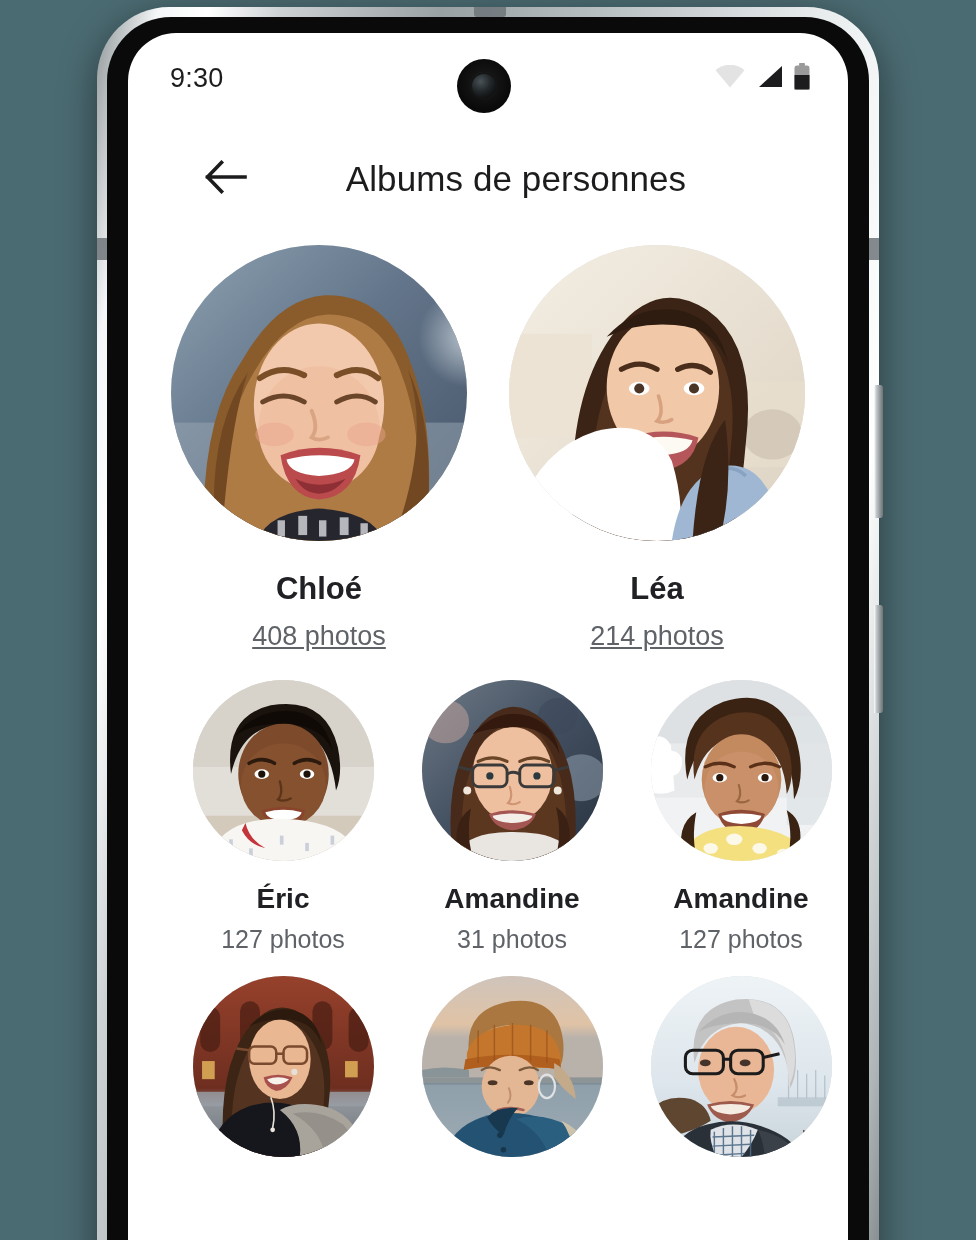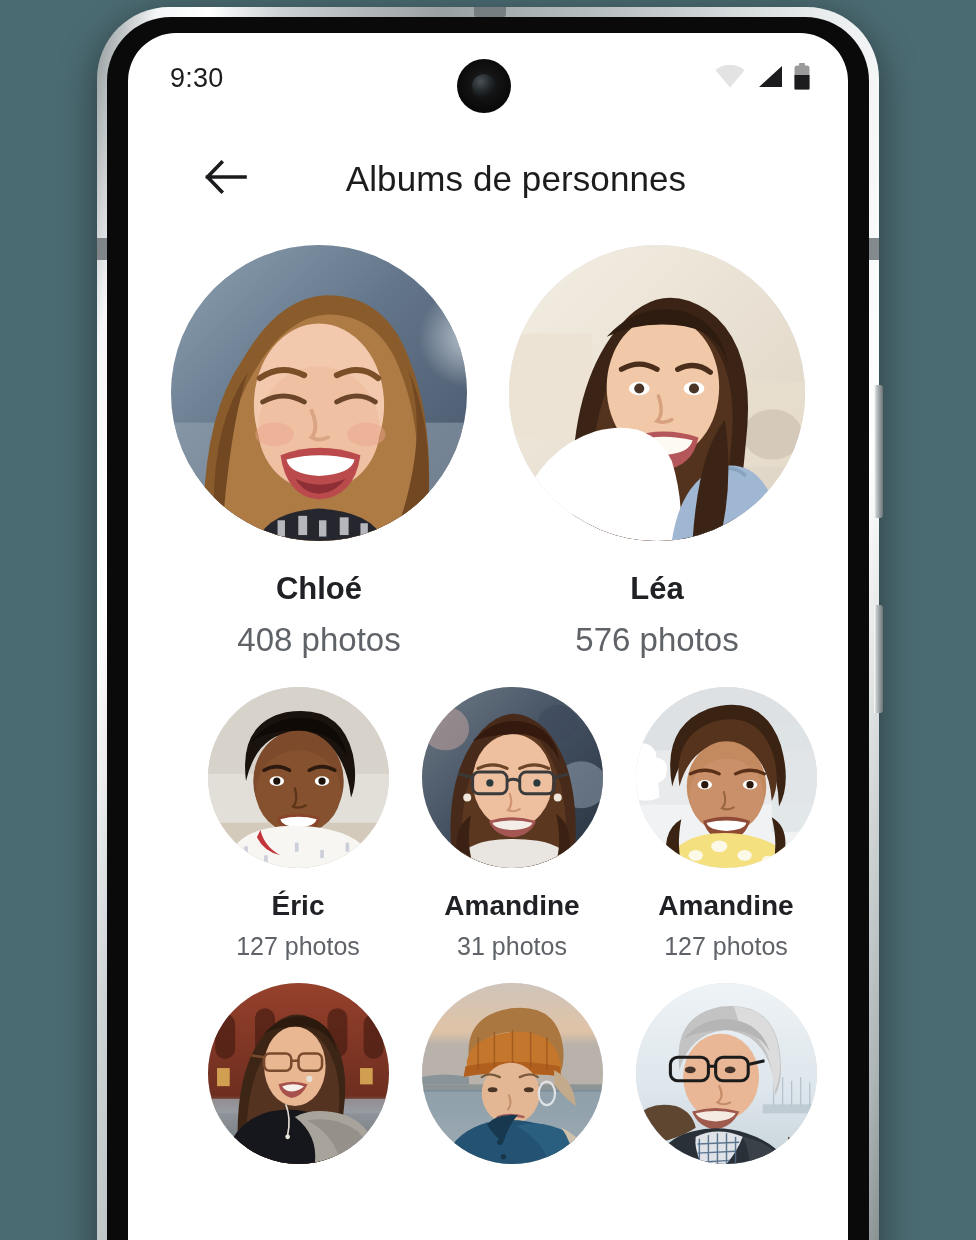--- a/index.html
+++ b/index.html
@@ -84,36 +84,36 @@
   .app-title{
     flex:1; text-align:center; margin-right:108px;
     font-size:35px; font-weight:500; color:#1c1c1e; letter-spacing:.1px;
   }
 
   
   .content{ position:absolute; left:0; top:202px; width:720px; bottom:0; }
 
   .row{ display:flex; justify-content:center;align-items:flex-end; }
   .row-large{ gap:42px; margin-top:10px; }
-  .row-small{ gap:33px; margin-top:28px;padding-left:48px; }
+  .row-small{ gap:48px; margin-top:28px;padding-left:48px; }
   .row-small.third{ margin-top:22px; }
 
   .person{ display:flex; flex-direction:column; align-items:center; cursor:pointer; }
 
   .avatar{ border-radius:50%; overflow:hidden; position:relative; background:#ddd; }
   .avatar.lg{ width:296px; height:296px; }
   .avatar.sm{ width:181px; height:181px; }
   .avatar svg{ display:block; width:100%; height:100%; }
 
   .person-name{
     font-weight:700; color:#202124; text-align:center;
   }
   .person-count{ color:#5f6368; text-align:center; }
   .row-large .person-name{ font-size:31px; margin-top:30px; }
-  .row-large .person-count{ font-size:33px; margin-top:14px; }
+  .row-large .person-count{ font-size:27px; margin-top:14px;text-decoration:underline; }
   .row-small .person-name{ font-size:28px; margin-top:22px; }
   .row-small .person-count{ font-size:25px; margin-top:10px; }
 </style>
 </head>
 <body>
 
 <div id="stage">
 
   <div class="phone-frame"></div>
   <div class="ant top"></div>
@@ -237,21 +237,21 @@
               <path d="M101 102 Q105 114 100 119 Q105 121 110 118" stroke="#d8a180" stroke-width="2.4" fill="none" stroke-linecap="round"></path>
               <path d="M82 130 Q104 122 128 130 Q124 150 104 152 Q86 150 82 130 Z" fill="#b4565a"></path>
               <path d="M86 132 Q104 127 124 132 Q122 141 104 142 Q88 141 86 132 Z" fill="#fdfaf3"></path>
               <path d="M0 200 Q14 140 58 126 Q96 116 110 146 Q118 172 116 200 Z" fill="#ffffff"></path>
               <path d="M110 200 Q116 160 142 150 Q176 142 186 200 Z" fill="#9fb7d2"></path>
               <path d="M138 152 Q152 148 160 156" stroke="#88a3c1" stroke-width="2.4" fill="none"></path>
               <path d="M124 200 Q128 140 146 118 Q152 164 142 200 Z" fill="#3b2415"></path>
             </svg>
           </div>
           <div class="person-name">Léa</div>
-          <div class="person-count">576 photos</div>
+          <div class="person-count">214 photos</div>
         </div>
       </div>
 
       <div class="row row-small">
 
         <div class="person">
           <div class="avatar sm">
             <svg viewBox="0 0 200 200" preserveAspectRatio="xMidYMid slice">
               <rect width="200" height="200" fill="#e2ded8"></rect>
               <rect x="0" y="0" width="200" height="96" fill="#d7d2ca"></rect>

